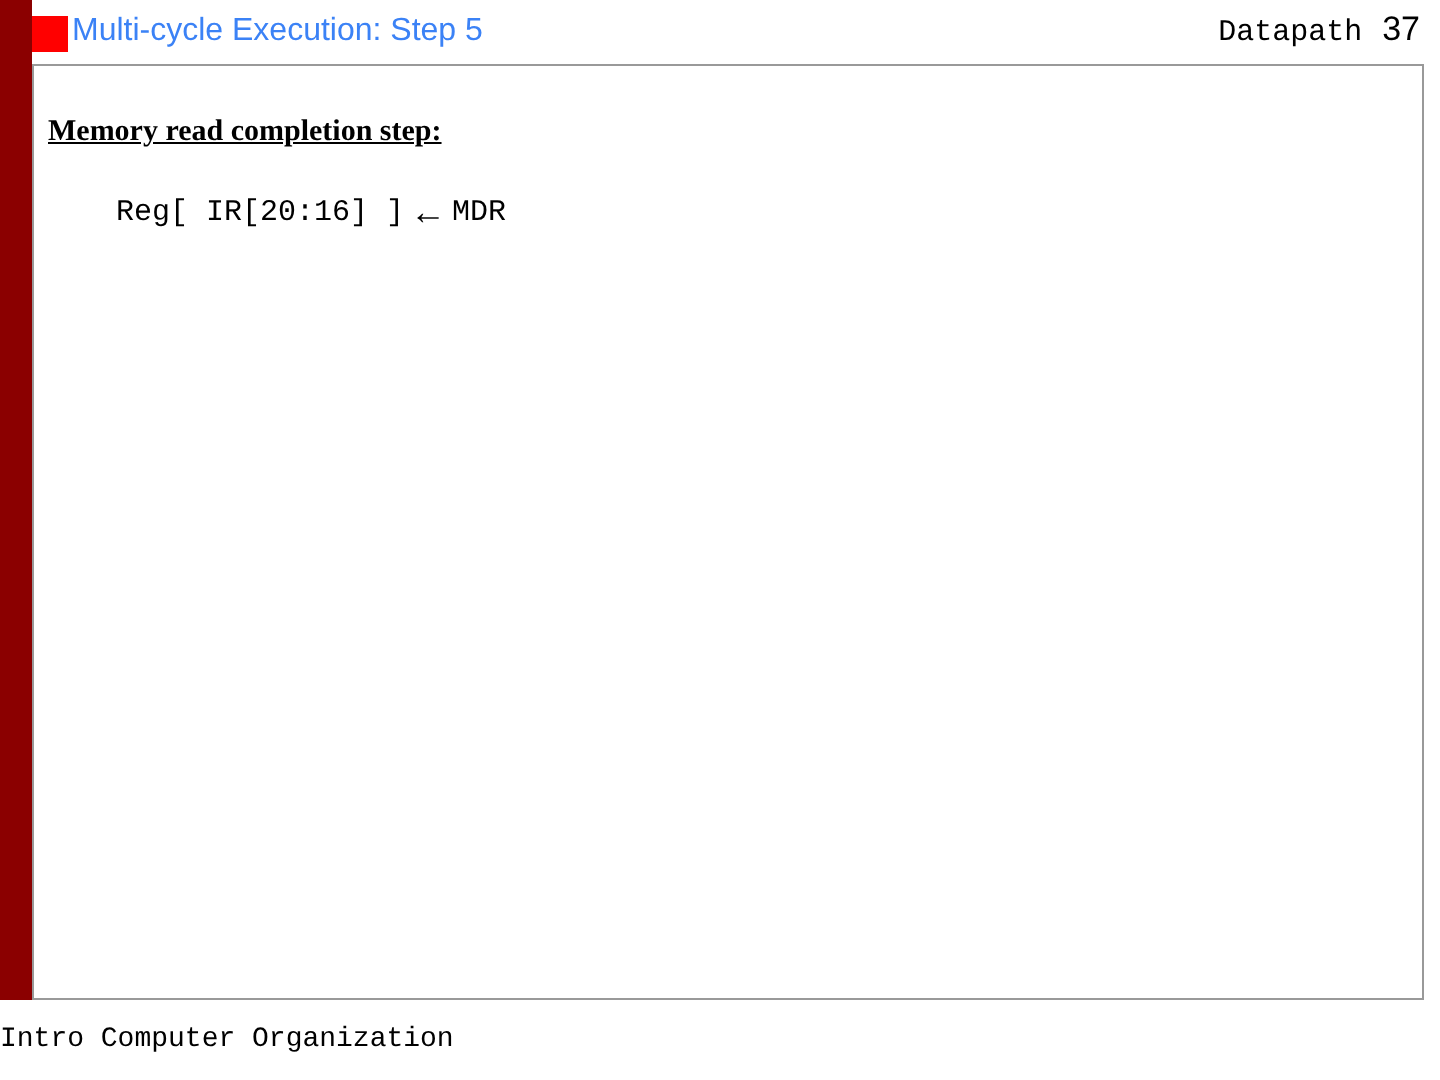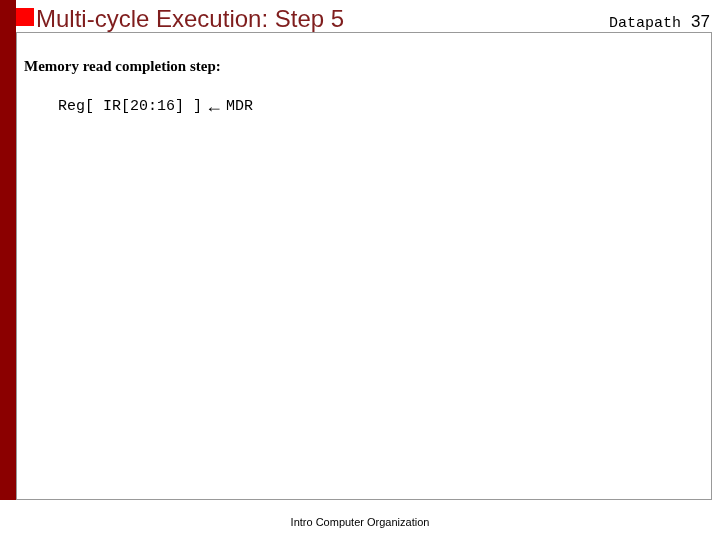--- a/index.html
+++ b/index.html
@@ -39,23 +39,23 @@
     .header-row {
       position: absolute;
       left: 36px;
       top: 5px;
       right: 10px;
       display: flex;
       justify-content: space-between;
       align-items: baseline;
     }
     .slide-title {
-      font-size: 24px;
+      font-size: 16px;
       font-weight: normal;
-      color: #7f1d1d;
+      color: #3b82f6;
       font-family: Arial, sans-serif;
     }
     .header-right {
       display: flex;
       gap: 10px;
       align-items: baseline;
     }
     .category-label {
       font-size: 15px;
       color: #000;
@@ -76,20 +76,21 @@
       background: #fff;
     }
     .sub-heading {
       position: absolute;
       left: 24px;
       top: 58px;
       font-size: 15px;
       font-weight: bold;
       color: #000;
       font-family: "Times New Roman", serif;
+      text-decoration: underline;
     }
     .code-line {
       position: absolute;
       left: 58px;
       top: 96px;
       font-size: 15px;
       font-family: "Courier New", monospace;
       color: #000;
       display: flex;
       align-items: center;
@@ -99,24 +100,24 @@
       font-family: Arial, sans-serif;
       font-size: 18px;
       font-weight: bold;
       display: inline-block;
     }
     .footer-text {
       position: absolute;
       bottom: 12px;
       left: 0;
       right: 0;
-      text-align: center;
-      font-size: 11px;
+      text-align: left;
+      font-size: 14px;
       color: #000;
-      font-family: Liberation Sans, sans-serif;
+      font-family: Liberation Mono, monospace;
     }
   </style>
 </head>
 <body>
 
 <div class="slide-container">
   <div class="red-sidebar"></div>
   <div class="red-square"></div>
 
   <div class="header-row">

